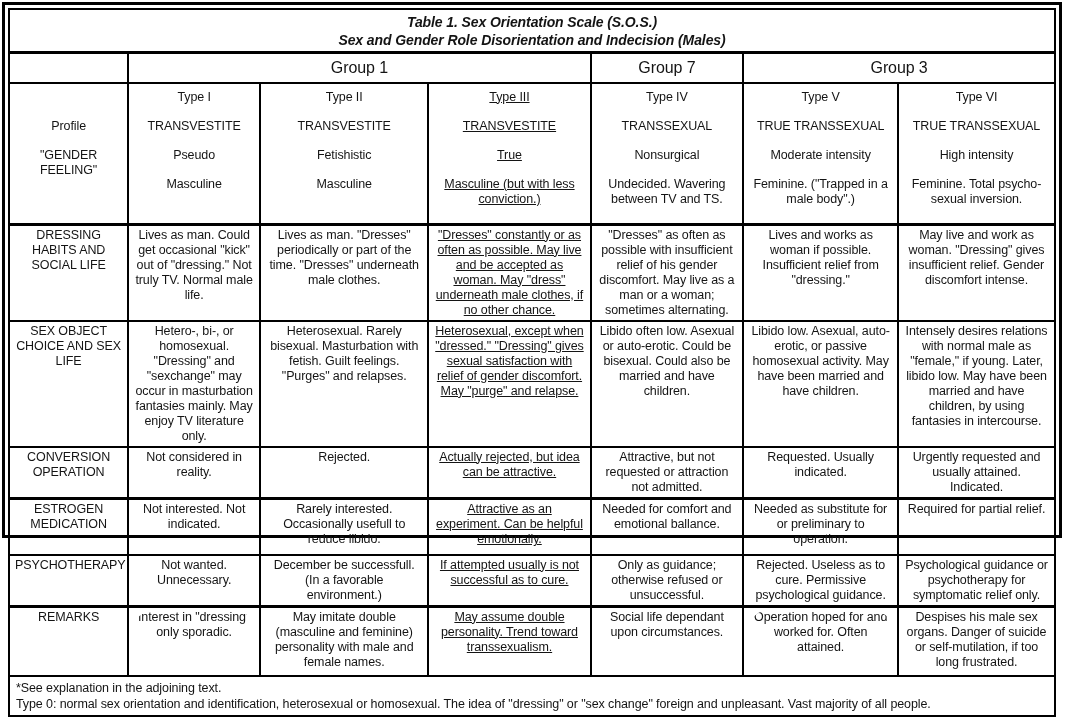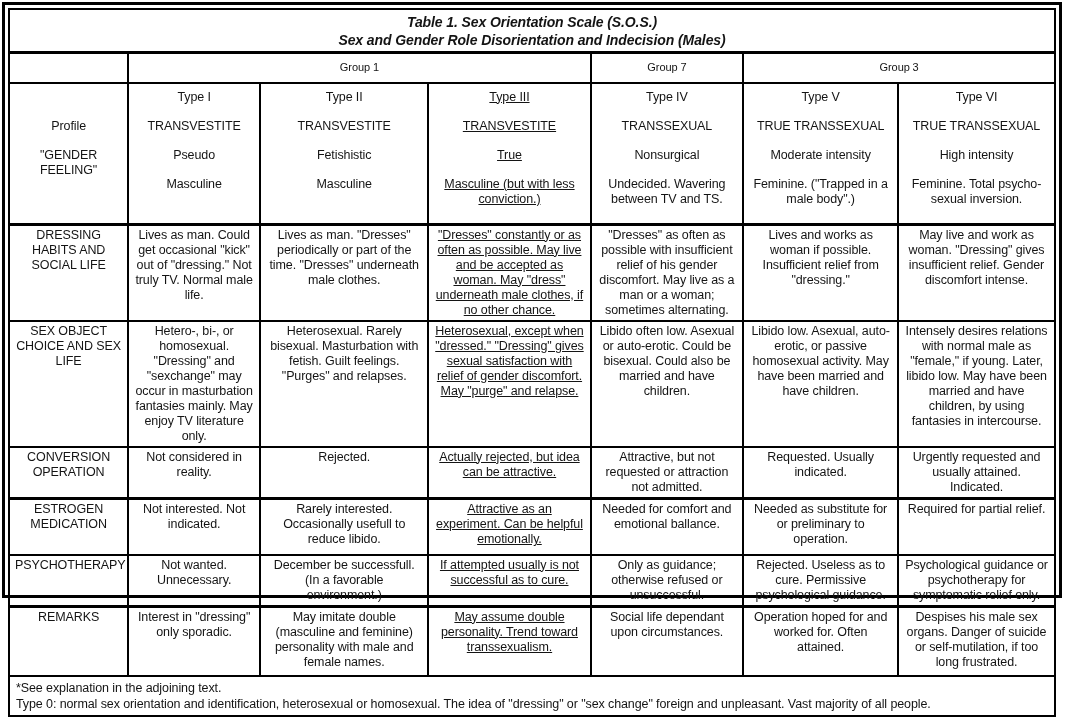--- a/index.html
+++ b/index.html
@@ -9,21 +9,21 @@
     width: 1066px;
     height: 724px;
     font-family: "Liberation Sans", "DejaVu Sans", sans-serif;
     color: #141414;
   }
   .frame {
     position: absolute;
     left: 2px;
     top: 2px;
     width: 1060px;
-    height: 596px;
+    height: 536px;
     border: 3px solid #000;
     padding: 3px;
     box-sizing: border-box;
     background: #fff;
   }
   table.sos {
     border-collapse: collapse;
     table-layout: fixed;
     width: 100%;
     height: 100%;
@@ -43,34 +43,34 @@
     border-bottom: 3px solid #000;
     padding: 3px 2px 2px 2px;
   }
   .title-line {
     font-weight: bold;
     font-style: italic;
     font-size: 14px;
     line-height: 18px;
   }
   tr.group-row { height: 30px; }
-  tr.group-row td { vertical-align: middle; font-size: 11px; }
+  tr.group-row td { vertical-align: middle; font-size: 16px; }
   tr.profile-row { height: 112px; }
   tr.profile-row td, tr.profile-row th { border-bottom: 3px solid #000; padding-top: 6px; }
   .pline { min-height: 15px; line-height: 15px; margin-bottom: 14px; }
   tr.r-dressing { height: 90px; }
   tr.r-sexobj { height: 108px; padding-left: 44px; }
   tr.r-kinsey { height: 24px; }
   tr.r-kinsey td, tr.r-kinsey th { border-top: 3px solid #000; border-bottom: 2px solid #000; }
   tr.r-conversion { height: 52px; }
   tr.r-estrogen { height: 56px; margin-top: 36px; }
   tr.r-estrogen td, tr.r-estrogen th { border-top: 3px solid #000; }
   tr.r-psycho { height: 50px; }
   tr.r-remarks { height: 70px; }
-  tr.r-remarks td, tr.r-remarks th { border-top: 3px solid #000; }
+  tr.r-remarks td, tr.r-remarks th { border-top: 3px solid #000; border-radius: 30px; }
   tr.foot-row td {
     text-align: left;
     vertical-align: top;
     padding: 3px 6px;
     line-height: 16px;
   }
   td.dbl, th.dbl { border-left: 7px double #000; text-decoration: underline; }
   th.rowhead { font-weight: normal; }
 </style>
 </head>

